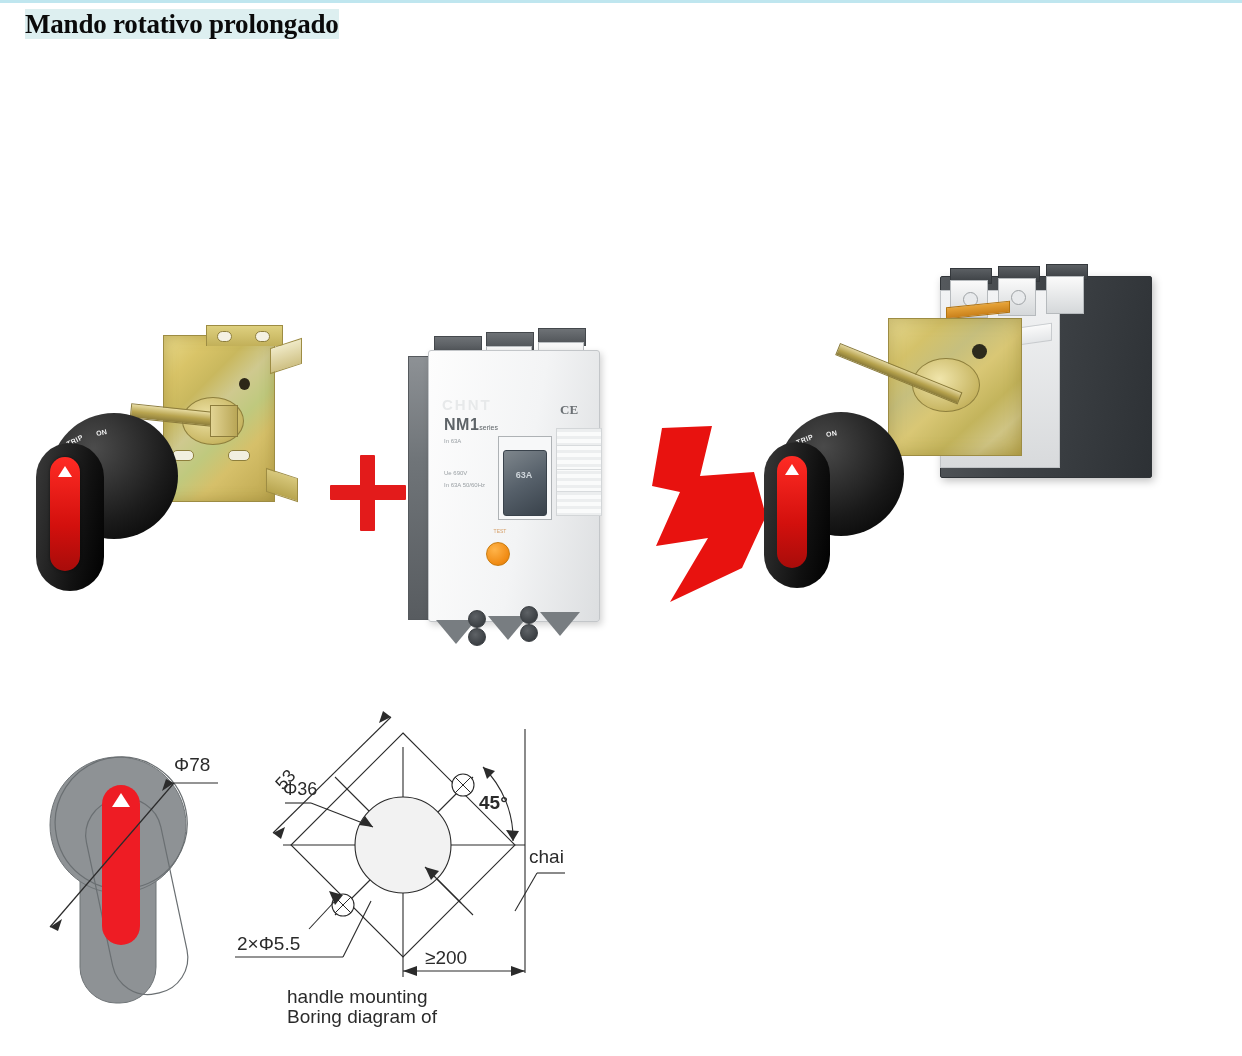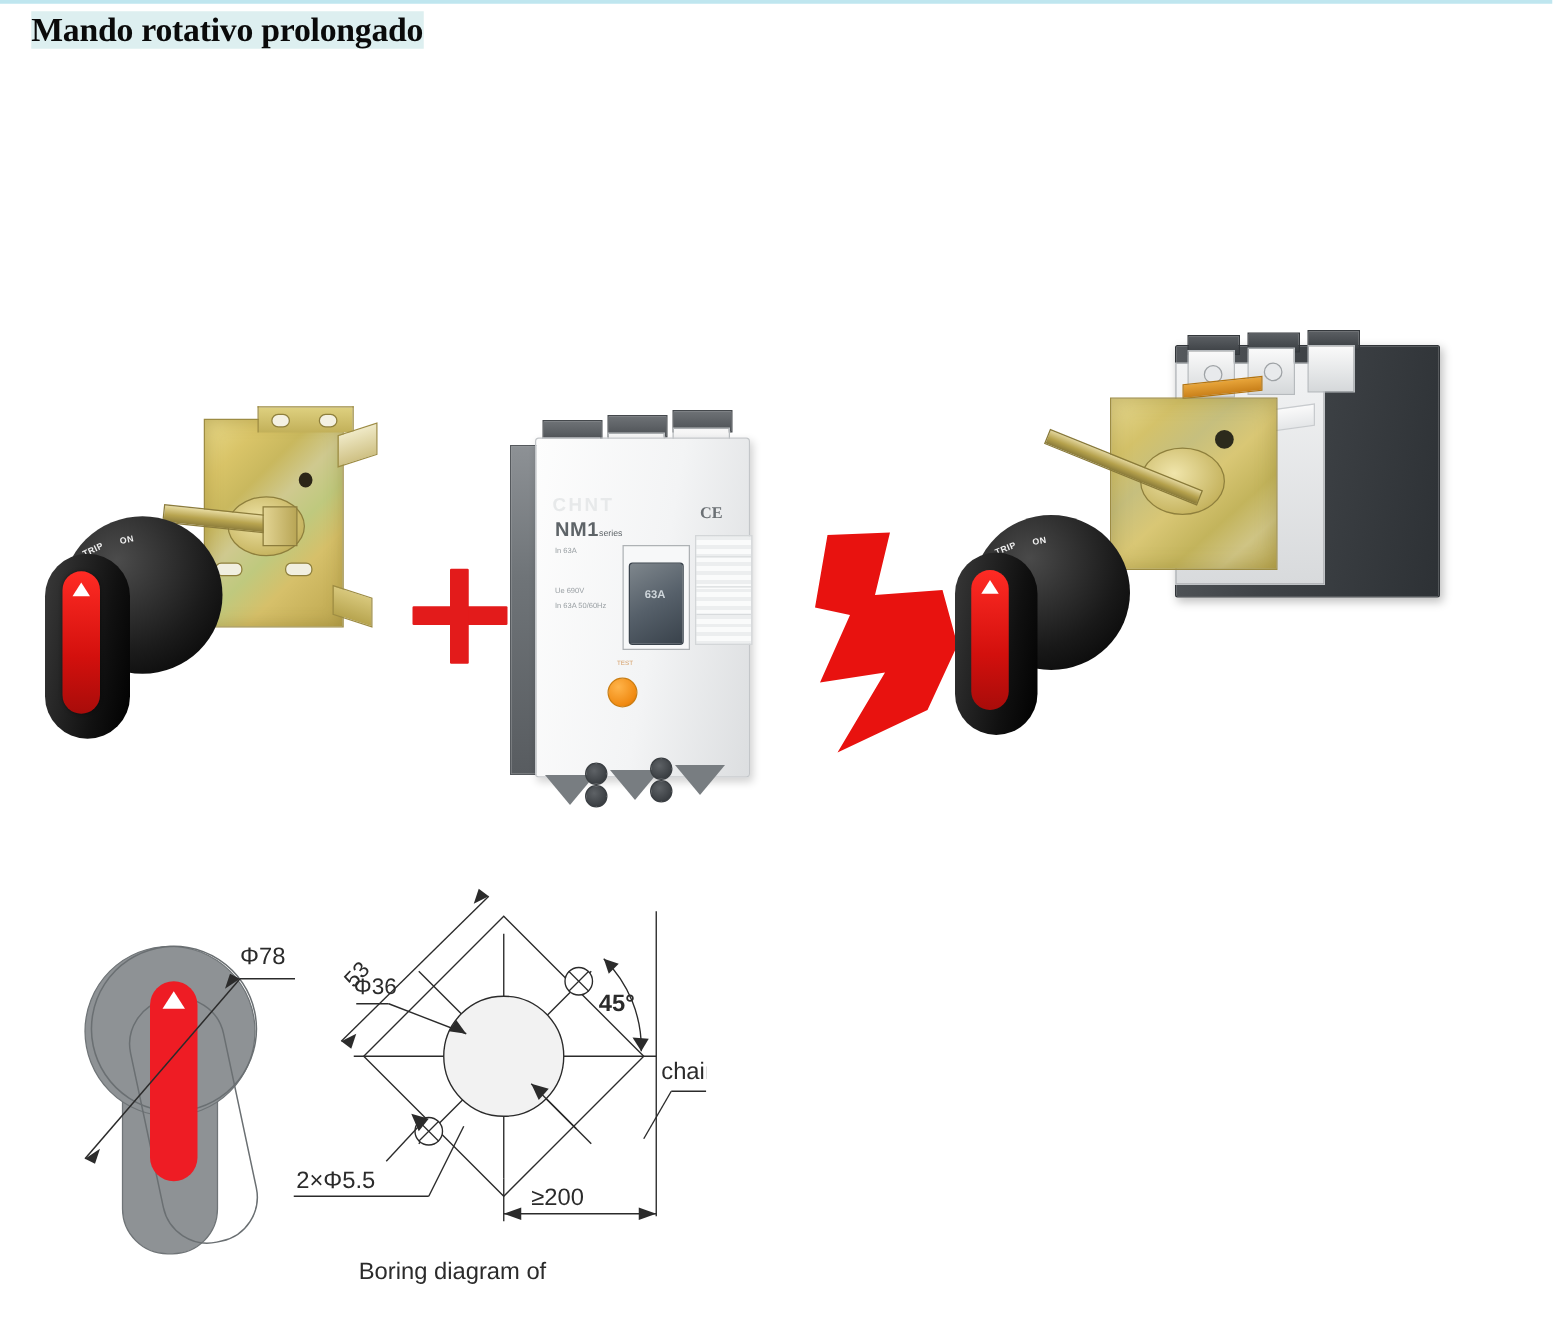--- a/index.html
+++ b/index.html
@@ -374,21 +374,21 @@
     <div class="knob-lab" style="left:36px;top:176px;transform:rotate(-22deg)">TRIP</div>
     <div class="knob-lab" style="left:66px;top:170px;transform:rotate(-10deg)">ON</div>
     <div class="lever2"></div>
     <div class="lever2-red"></div>
     <div class="tri-up2"></div>
   </div>
 </div>
 
 <div class="drawings">
 
-  <div class="svgbox" style="left:40px;top:15px">
+  <div class="svgbox" style="left:22px;top:15px">
     <svg width="230" height="320" viewBox="0 0 230 320">
 
       <rect x="58" y="88" width="76" height="200" rx="36" fill="#8e9295" stroke="#6f7477" stroke-width="1"></rect>
       <circle cx="96" cy="110" r="68" fill="#8e9295" stroke="#6f7477" stroke-width="1"></circle>
 
       <g transform="rotate(-12 100 112)">
         <rect x="62" y="84" width="76" height="198" rx="36" fill="none" stroke="#6a6f72" stroke-width="1.2"></rect>
         <circle cx="100" cy="108" r="66" fill="none" stroke="#6a6f72" stroke-width="1.2"></circle>
       </g>
 
@@ -469,14 +469,19 @@
         <line x1="178" y1="266" x2="300" y2="266"></line>
       </g>
       <polygon points="178,266 192,261 192,271" fill="#2b2b2b"></polygon>
       <polygon points="300,266 286,261 286,271" fill="#2b2b2b"></polygon>
       <text class="dtext" x="200" y="259" font-size="19">≥200</text>
 
       <text class="dtext" x="62" y="318" font-size="19">Boring diagram of</text>
     </svg>
   </div>
 
+  <div class="svgbox" style="left:225px;top:275px">
+    <svg width="340" height="40" viewBox="0 0 340 40">
+      <text class="dtext" x="62" y="28" font-size="19">handle mounting</text>
+    </svg>
+  </div>
 
 </div>
 
 </body></html>

